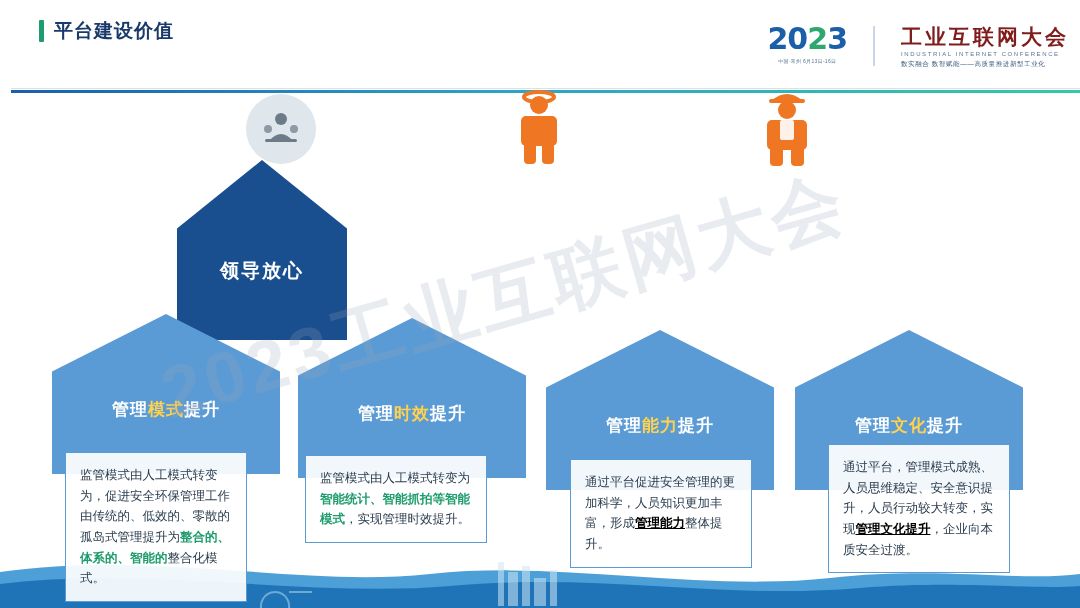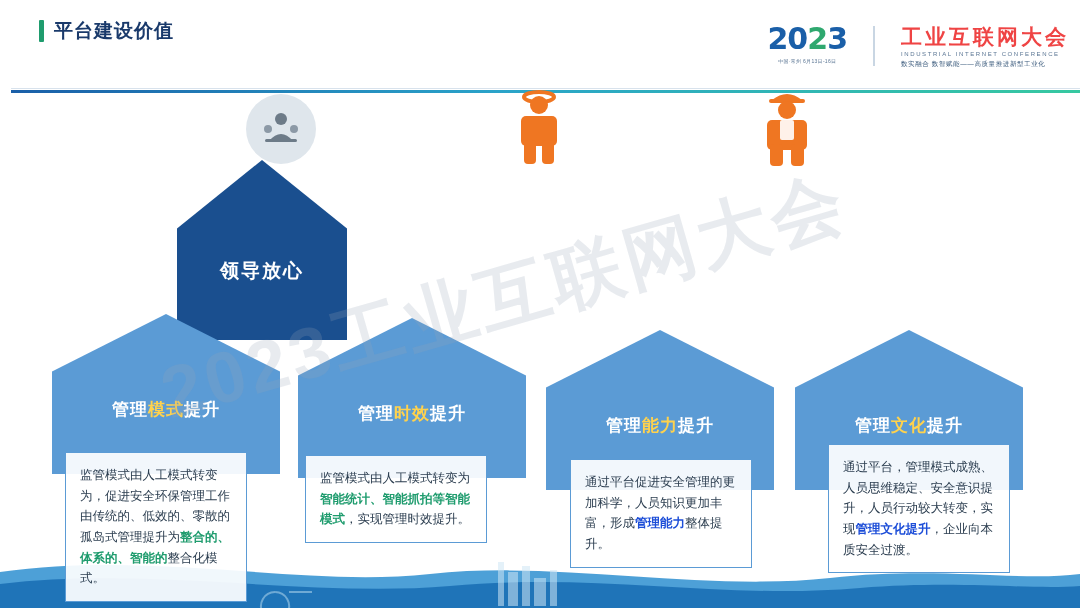--- a/index.html
+++ b/index.html
@@ -46,21 +46,21 @@
     letter-spacing: -1px;
     font-family: "DejaVu Sans", sans-serif;
   }
   .logo-year .g { color: #2fa86f; }
   .logo-sub {
     font-size: 5px; color: #5b7694; margin-top: 4px; letter-spacing: .3px;
   }
   .logo-divider { width: 2px; height: 40px; background: #c9d6e3; margin-top: 2px; }
   .logo-right { padding-top: 2px; }
   .logo-cn {
-    font-size: 21px; font-weight: bold; color: #ef4444; letter-spacing: 3px;
+    font-size: 21px; font-weight: bold; color: #7f1d1d; letter-spacing: 3px;
     line-height: 1;
   }
   .logo-en {
     font-size: 6px; color: #5b7694; letter-spacing: 1.6px; margin-top: 4px;
   }
   .logo-tag {
     font-size: 6.5px; color: #3a5a7c; letter-spacing: .6px; margin-top: 3px;
   }
 
   
@@ -122,21 +122,21 @@
 
   
   .card {
     position: absolute; width: 182px; border: 1px solid #5b9bd5;
     background: rgba(255,255,255,0.92);
     padding: 12px 12px 12px 14px;
     font-size: 12.5px; line-height: 1.65; color: #2c3e50;
     z-index: 6;
   }
   .card .g { color: #1f9c6e; font-weight: bold; }
-  .card .b { color: #1d4ed8; font-weight: bold; }
+  .card .b { color: #000000; font-weight: bold; text-decoration: underline; }
 
   .fill { display: inline; }
 </style>
 </head>
 <body>
 
 <div class="header">
   <div class="title-bar">
     <div class="title-accent"></div>
     <div class="page-title">平台建设价值</div>

